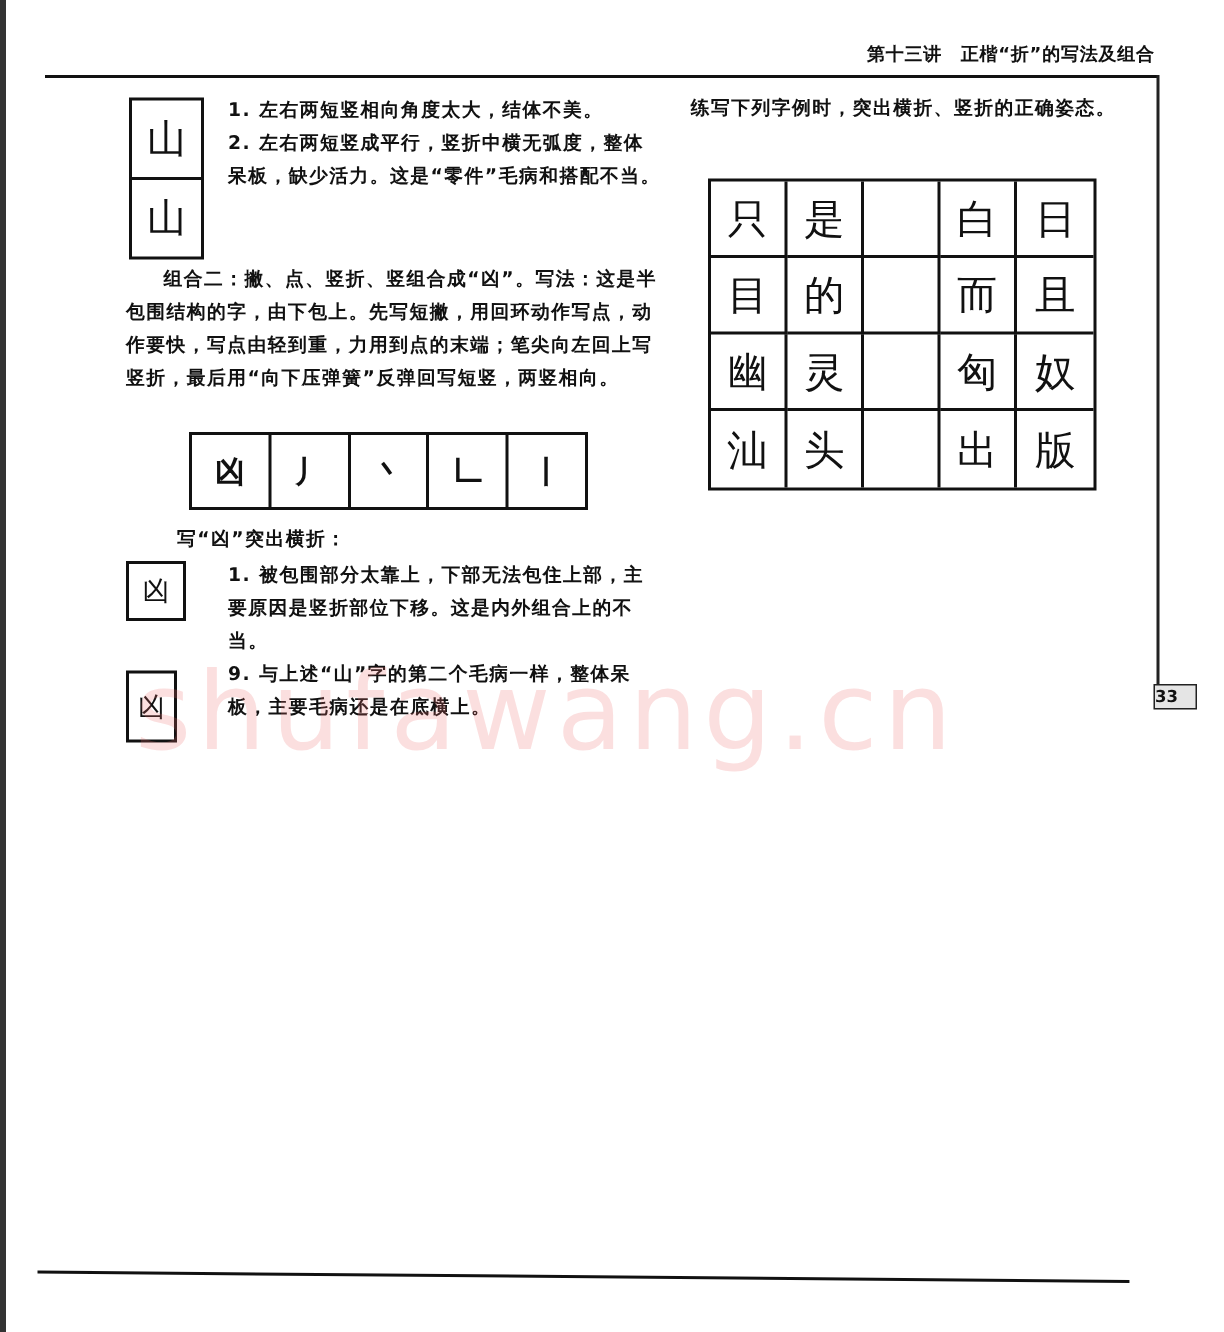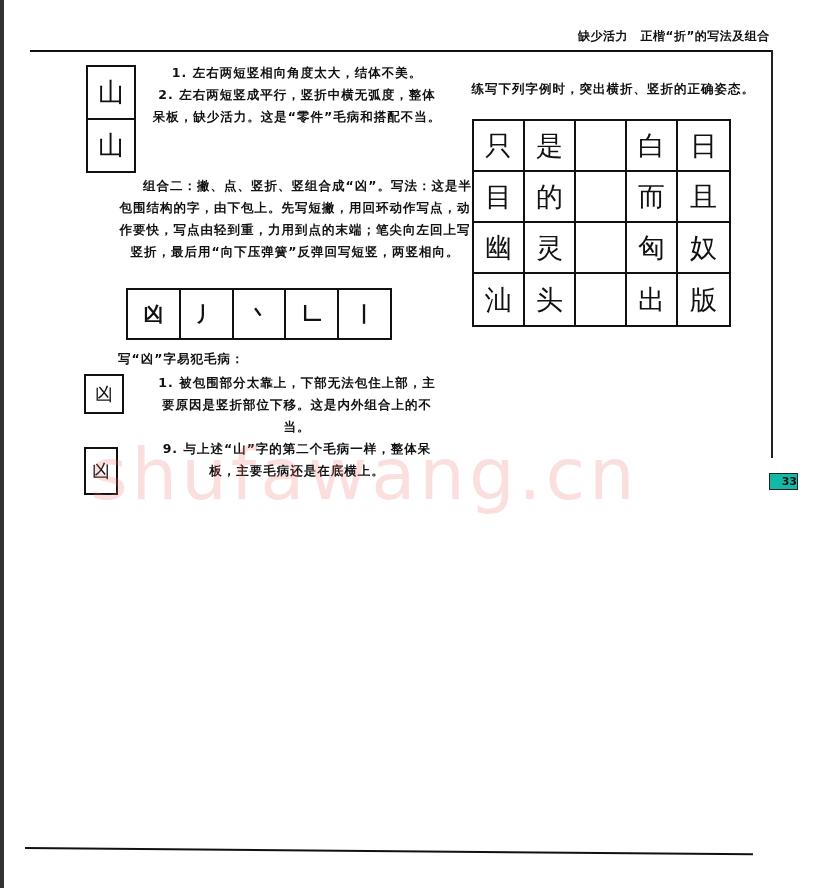--- a/index.html
+++ b/index.html
@@ -9,41 +9,41 @@
       font-family: "DejaVu Sans", "Liberation Sans", sans-serif;
     }
     .left-edge { position: absolute; left: 0; top: 0; width: 4px; height: 888px; background: #333; }
     .header-title {
       position: absolute; left: 578px; top: 28px; font-size: 12px; font-weight: bold;
       letter-spacing: 0.5px; white-space: nowrap; color: #111;
     }
     .header-rule { position: absolute; left: 30px; top: 50px; width: 742px; height: 2px; background: #111; }
     .right-border { position: absolute; left: 771px; top: 50px; width: 2px; height: 408px; background: #222; }
     .page-number {
-      position: absolute; left: 769px; top: 473px; width: 27px; height: 15px;
-      border: 1.5px solid #222; font-size: 11px; font-weight: bold; text-align: right; line-height: 15px;
-      background: #14b8a6;
+      position: absolute; left: 769px; top: 456px; width: 27px; height: 15px;
+      border: 1.5px solid #222; font-size: 11px; font-weight: bold; text-align: left; line-height: 15px;
+      background: #e5e5e5;
     }
     .footer-rule { position: absolute; left: 25px; top: 847px; width: 728px; height: 1.5px; background: #111; transform: rotate(0.5deg); transform-origin: left center; }
 
     .body-text { font-size: 12.5px; font-weight: bold; line-height: 22px; letter-spacing: 1px; }
 
     .char-stack {
       position: absolute; left: 86px; top: 65px; width: 46px; height: 104px;
       border: 2px solid #111;
     }
     .char-stack .cell {
       height: 51px; display: flex; align-items: center; justify-content: center;
       font-family: "DejaVu Serif", serif; font-size: 26px;
     }
     .char-stack .cell + .cell { border-top: 2px solid #111; }
 
-    .text-block { position: absolute; text-align: center; }
+    .text-block { position: absolute; }
     .tb1 { left: 152px; top: 62px; width: 290px; }
-    .para2 { left: 84px; top: 175px; width: 358px; text-indent: 2em; margin-left: 32px; }
+    .para2 { left: 84px; top: 175px; width: 358px; text-indent: 2em; }
 
     .stroke-row {
       position: absolute; left: 126px; top: 288px; width: 262px; height: 48px;
       display: flex; border: 2px solid #111;
     }
     .stroke-row .scell {
       flex: 1; display: flex; align-items: center; justify-content: center;
       font-family: "DejaVu Serif", serif; font-size: 20px; font-weight: bold;
     }
     .stroke-row .scell + .scell { border-left: 2px solid #111; }
@@ -53,21 +53,21 @@
     .fault-box {
       position: absolute; width: 36px; height: 36px; border: 2px solid #111;
       display: flex; align-items: center; justify-content: center;
       font-family: "DejaVu Serif", serif; font-size: 18px;
     }
     .fb1 { left: 84px; top: 374px; }
     .fb2 { left: 84px; top: 447px; width: 30px; height: 44px; }
     .ft1 { left: 152px; top: 372px; width: 290px; }
     .ft2 { left: 152px; top: 438px; width: 290px; }
 
-    .practice-instr { left: 448px; top: 78px; width: 318px; text-indent: 1em; }
+    .practice-instr { left: 448px; top: 62px; width: 318px; text-indent: 1em; font-family: Liberation Mono, monospace; }
 
     .practice-grid {
       position: absolute; left: 472px; top: 119px;
       display: grid; grid-template-columns: repeat(5, 51px); grid-auto-rows: 51px;
       border: 2px solid #111;
     }
     .practice-grid .gcell {
       display: flex; align-items: center; justify-content: center;
       font-family: "DejaVu Serif", serif; font-size: 27px;
       border-right: 2px solid #111; border-bottom: 2px solid #111;
@@ -79,21 +79,21 @@
       position: absolute; left: 90px; top: 432px; font-family: "DejaVu Sans", sans-serif;
       font-size: 72px; color: rgba(235, 110, 110, 0.22); letter-spacing: 4px; white-space: nowrap;
       pointer-events: none;
     }
   </style>
 </head>
 <body>
 
 <div class="left-edge"></div>
 
-<div class="header-title">缺少活力　正楷“折”的写法及组合</div>
+<div class="header-title">第十三讲　正楷“折”的写法及组合</div>
 <div class="header-rule"></div>
 <div class="right-border"></div>
 <div class="page-number">33</div>
 
 <div class="char-stack">
   <div class="cell">山</div>
   <div class="cell">山</div>
 </div>
 <div class="text-block body-text tb1">
   <div>1. 左右两短竖相向角度太大，结体不美。</div>
@@ -103,21 +103,21 @@
 <div class="text-block body-text para2">组合二：撇、点、竖折、竖组合成“凶”。写法：这是半包围结构的字，由下包上。先写短撇，用回环动作写点，动作要快，写点由轻到重，力用到点的末端；笔尖向左回上写竖折，最后用“向下压弹簧”反弹回写短竖，两竖相向。</div>
 
 <div class="stroke-row">
   <div class="scell">凶</div>
   <div class="scell">丿</div>
   <div class="scell">丶</div>
   <div class="scell">𠃊</div>
   <div class="scell">丨</div>
 </div>
 
-<div class="text-block body-text fault-title">写“凶”字易犯毛病：</div>
+<div class="text-block body-text fault-title">写“凶”突出横折：</div>
 
 <div class="fault-box fb1">凶</div>
 <div class="text-block body-text ft1">1. 被包围部分太靠上，下部无法包住上部，主要原因是竖折部位下移。这是内外组合上的不当。</div>
 
 <div class="fault-box fb2">凶</div>
 <div class="text-block body-text ft2">9. 与上述“山”字的第二个毛病一样，整体呆板，主要毛病还是在底横上。</div>
 
 <div class="text-block body-text practice-instr">练写下列字例时，突出横折、竖折的正确姿态。</div>
 
 <div class="practice-grid">

